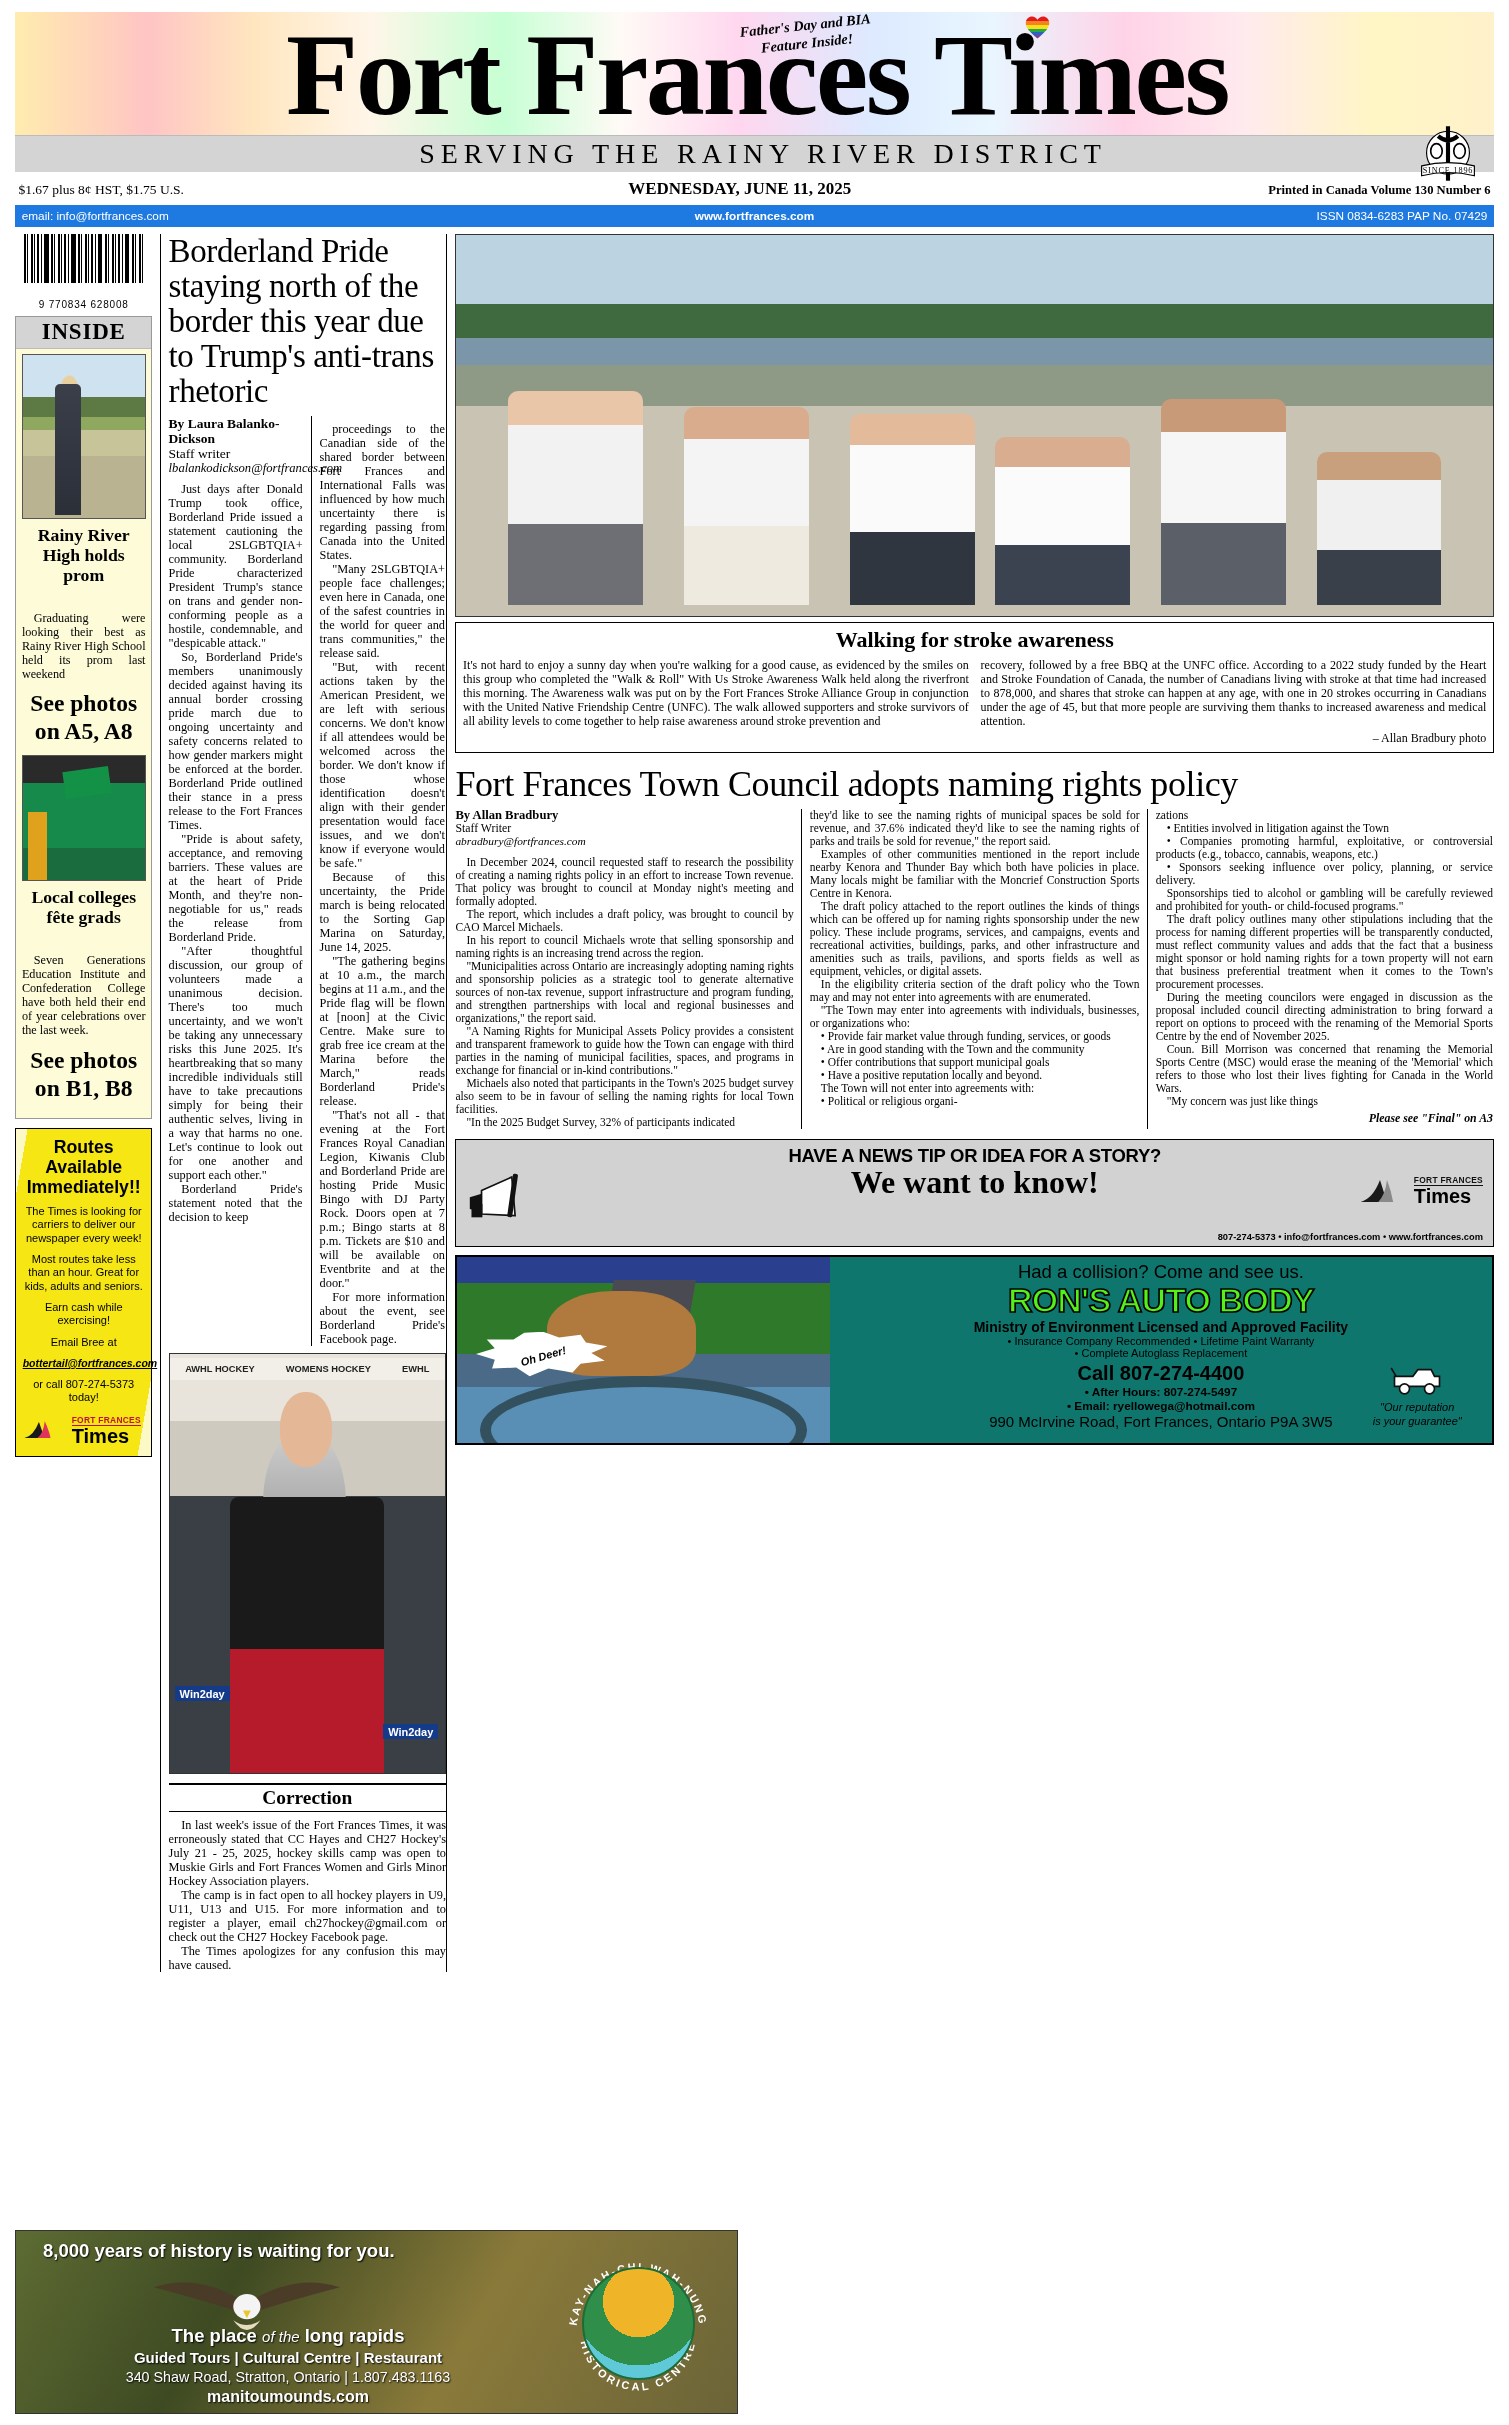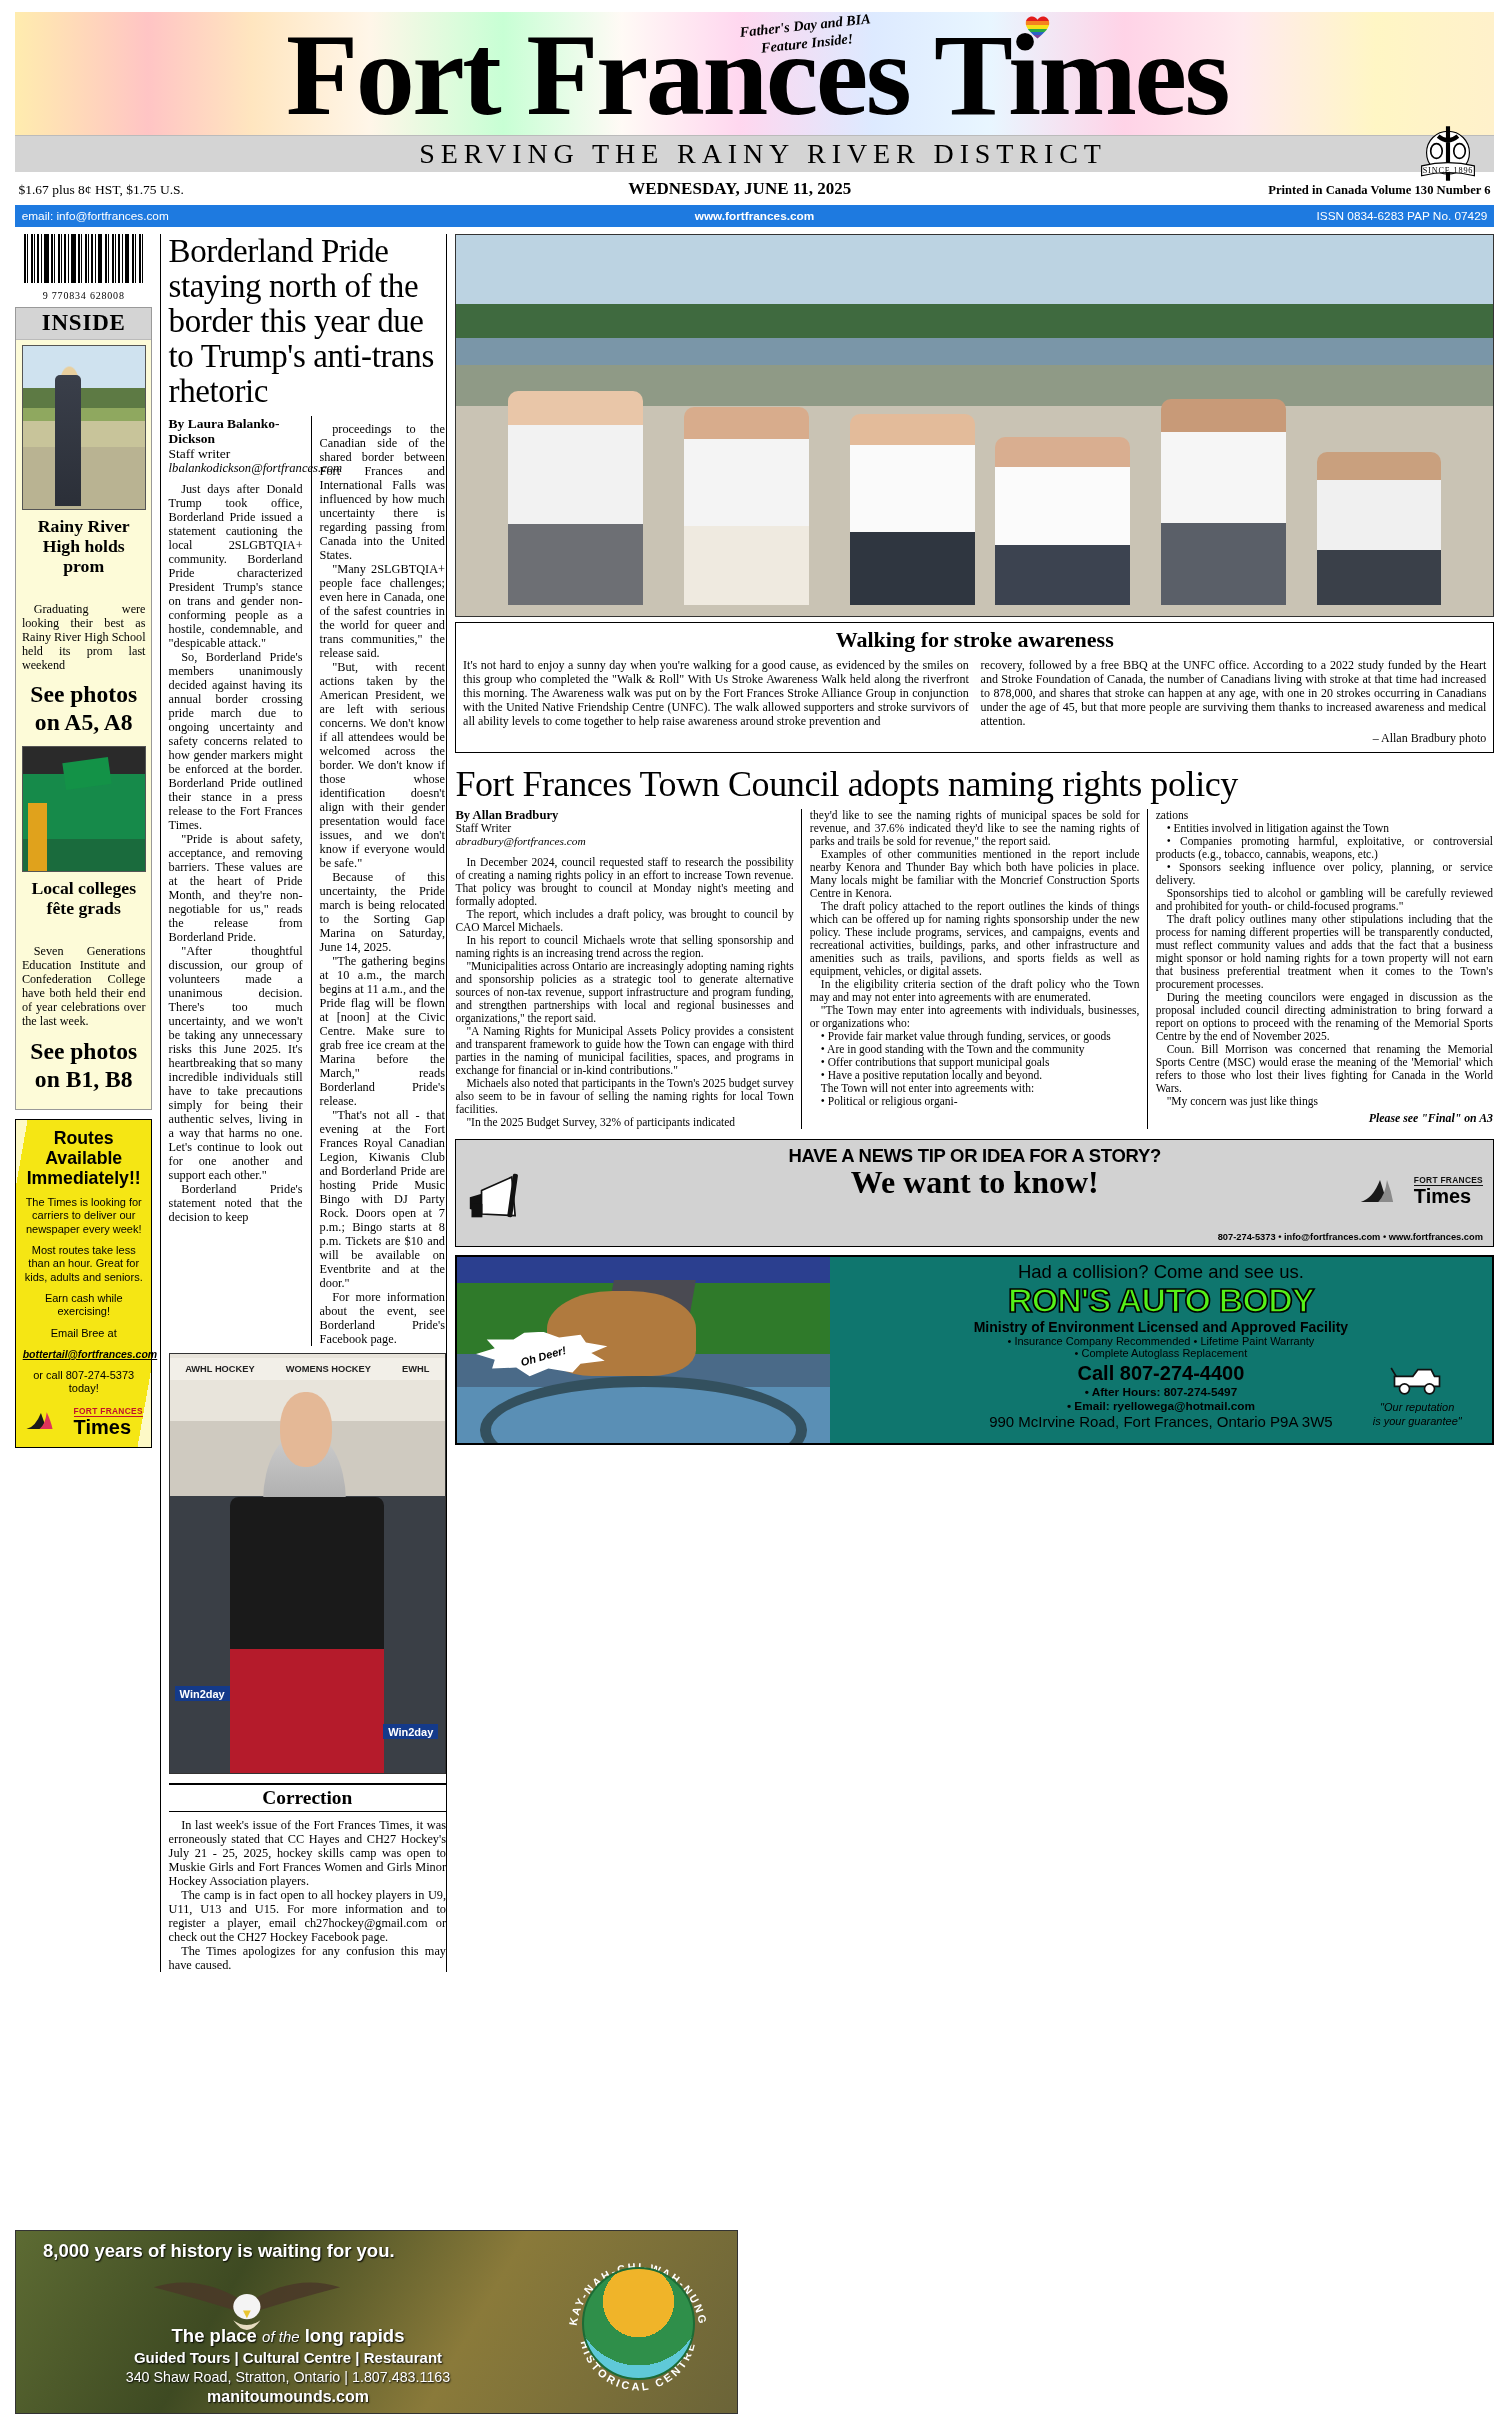--- a/index.html
+++ b/index.html
@@ -112,21 +112,21 @@
   .col-rest { flex: 1; display: flex; }
   .col-right { flex: 1; padding-left: 8.4px; }
 
   
   .barcode-wrap { text-align: center; margin-bottom: 5.9px; }
   .barcode { height: 49px; width: 120px; margin: 0 auto;
     background: repeating-linear-gradient(90deg,
       #000 0px,#000 1.7px,#fff 1.7px,#fff 3.4px,#000 3.4px,#000 4.2px,#fff 4.2px,#fff 6.7px,
       #000 6.7px,#000 9.3px,#fff 9.3px,#fff 10px,#000 10px,#000 11px,#fff 11px,#fff 13.5px);
   }
-  .barcode-num { font-family: Liberation Serif, serif; font-size: 10px; letter-spacing: 0.8px; margin-top:7px;}
+  .barcode-num { font-family: Liberation Sans, sans-serif; font-size: 10px; letter-spacing: 0.8px; margin-top:16px;}
 
   
   .inside-box { border: 0.8px solid #999; background: #fdfbd8; }
   .inside-hdr { background: #d4d4d4; text-align: center; font-weight: bold;
     font-size: 23px; padding: 1.7px 0 3.4px; letter-spacing: 0.8px; border-bottom:0.8px solid #bbb;}
   .inside-body { padding: 5px 5.9px 6.7px; }
   .ins-photo { width: 100%; border: 0.8px solid #555; display:block; }
   .ph1 { height: 165px;
     background:
       radial-gradient(ellipse at 38% 22%, #e8cf9e 0 8%, transparent 9%),
@@ -152,21 +152,21 @@
   .ph2::after { content:""; position:absolute; left:4%; top:45%; width:16%; height:55%;
     background:#e0a21c; }
 
   
   .routes-ad { border: 1.7px solid #000; background: linear-gradient(100deg,#fdf9c6 0 6%, #f5e614 6% 93%, #fdf9c6 93% 100%);
     margin-top: 8.4px; padding: 8.4px 6.7px 10px; text-align:center; }
   .routes-t1 { font-family: "Liberation Sans", sans-serif; font-weight: bold; font-size: 17.7px; line-height: 20px; }
   .routes-p { font-family: "Liberation Sans", sans-serif; font-size: 11px; line-height: 13.5px; margin-top: 7.6px; }
   .routes-p.em { font-weight: bold; font-style: italic; text-decoration: underline; font-size:10.5px;}
   .routes-logo { margin-top: 10px; }
-  .ff-logo-sm { display:flex; align-items:center; justify-content:center; gap:20px; }
+  .ff-logo-sm { display:flex; align-items:center; justify-content:flex-start; gap:20px; }
   .ff-swoosh { width: 29px; height: 22px; }
   .ff-logo-txt { text-align:left; }
   .ff-logo-txt .a { font-family:"Liberation Sans",sans-serif; font-weight:bold; font-size:8.4px; letter-spacing:0.3px; color:#c0112b; border-bottom:1.3px solid #c0112b;}
   .ff-logo-txt .b { font-family:"Liberation Sans",sans-serif; font-weight:bold; font-size:20px; line-height:20px; }
 
   
   .main-head { font-size: 33px; line-height: 35px; font-weight: normal; margin-bottom: 6.7px; letter-spacing: -0.4px; }
   .byline { font-weight: bold; font-size: 13.5px; line-height:15px; }
   .byline-sub { font-size: 13.5px; line-height:15px; }
   .byline-em { font-style: italic; font-size: 12.6px; line-height:15px; }

